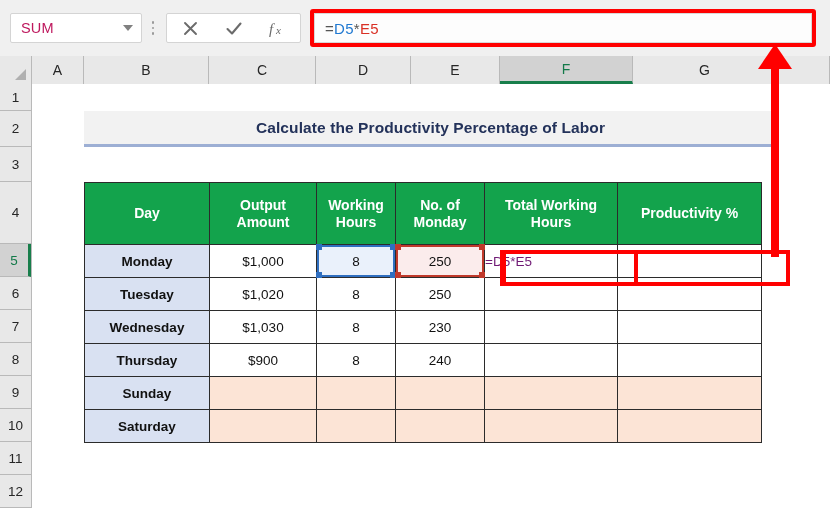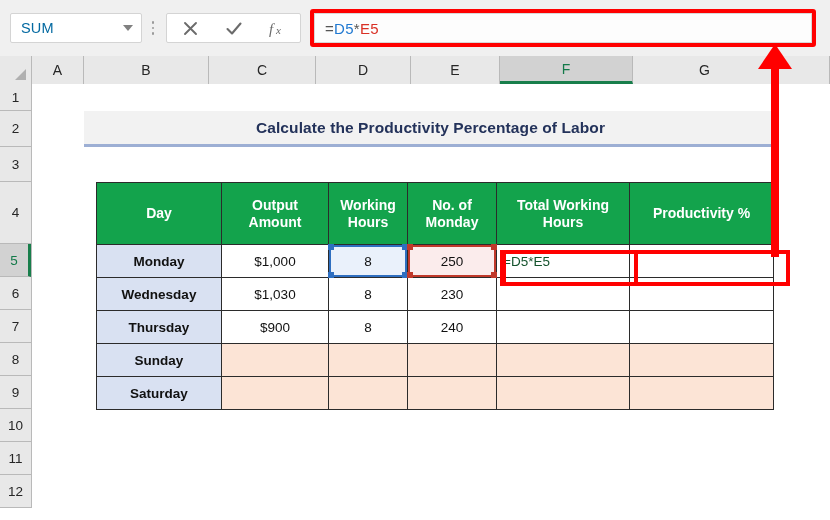--- a/index.html
+++ b/index.html
@@ -36,21 +36,21 @@
     border: 1px solid #d4d4d4;
     border-radius: 2px;
     display: flex;
     align-items: center;
     justify-content: space-between;
     padding: 0 8px 0 10px;
     margin-left: 4px;
   }
   .name-box-text {
     font-size: 14.5px;
-    color: #0369a1;
+    color: #be185d;
     letter-spacing: .2px;
   }
   .chev {
     width: 0; height: 0;
     border-left: 5px solid transparent;
     border-right: 5px solid transparent;
     border-top: 6px solid #808080;
   }
 
   .grip {
@@ -212,21 +212,21 @@
   .title-text {
     font-size: 15.5px;
     font-weight: bold;
     color: #23325a;
     letter-spacing: .1px;
   }
 
   
   .dtable {
     position: absolute;
-    left: 64px; top: 98px;
+    left: 52px; top: 98px;
     border-collapse: collapse;
     table-layout: fixed;
   }
   .dtable td, .dtable th {
     border: 1px solid #2b2b2b;
     padding: 0;
     text-align: center;
     vertical-align: middle;
     font-size: 13.5px;
     color: #111;
@@ -285,24 +285,24 @@
   .handle.red  { background: #c0392b; }
   .h-tl { left: -3px; top: -3px; }
   .h-tr { right: -3px; top: -3px; }
   .h-bl { left: -3px; bottom: -3px; }
   .h-br { right: -3px; bottom: -3px; }
 
   .editing-text {
     display: flex;
     align-items: center;
     justify-content: flex-start;
-    padding-left: 6px;
+    padding-left: 0;
     height: 100%;
     font-size: 13.5px;
-    color: #14532d;
+    color: #701a75;
   }
 
   
   .anno {
     position: absolute;
     pointer-events: none;
   }
   .anno-box-cell {
     border: 4px solid #ff0000;
     box-sizing: border-box;
@@ -432,20 +432,28 @@
                 <span class="handle red h-bl"></span>
                 <span class="handle red h-br"></span>
               </span>
             </td>
             <td class="cell-plain">
               <span class="editing-text">=D5*E5</span>
             </td>
             <td class="cell-plain"></td>
           </tr>
 
+          <tr>
+            <td class="cell-day">Tuesday</td>
+            <td class="cell-plain">$1,020</td>
+            <td class="cell-plain">8</td>
+            <td class="cell-plain">250</td>
+            <td class="cell-plain"></td>
+            <td class="cell-plain"></td>
+          </tr>
 
           <tr>
             <td class="cell-day">Wednesday</td>
             <td class="cell-plain">$1,030</td>
             <td class="cell-plain">8</td>
             <td class="cell-plain">230</td>
             <td class="cell-plain"></td>
             <td class="cell-plain"></td>
           </tr>
 

